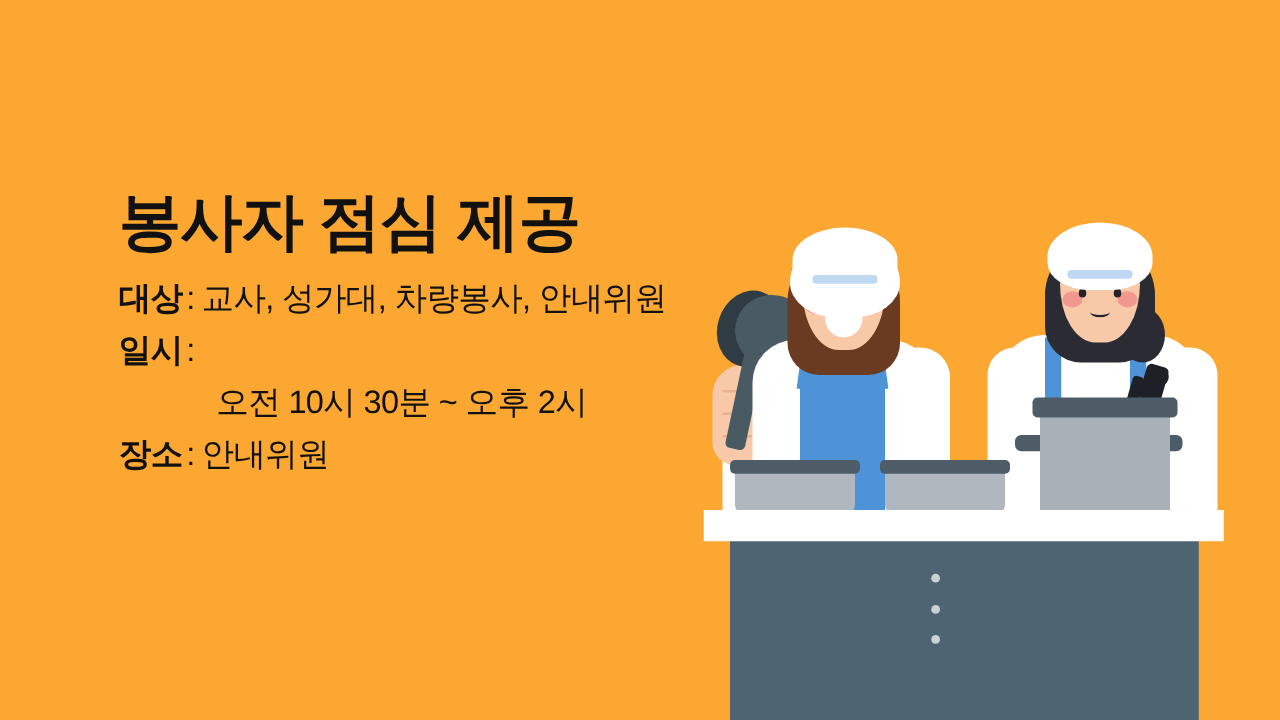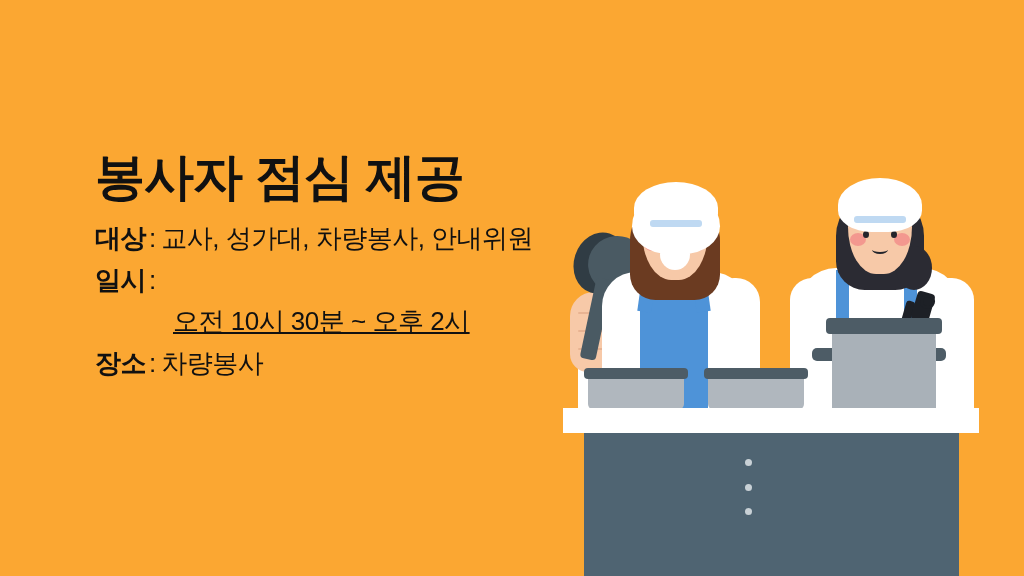--- a/index.html
+++ b/index.html
@@ -37,21 +37,20 @@
     display:flex;
     align-items:baseline;
     font-size:26px;
     color:#111111;
     line-height:1.45;
     margin-bottom:4px;
     white-space:nowrap;
   }
   .info-line.indent{
     padding-left:78px;
-    text-decoration:underline;
   }
   .info-label{
     font-weight:900;
     letter-spacing:-0.5px;
   }
   .info-sep{
     font-weight:500;
     padding:0 5px 0 3px;
   }
   .info-value{
@@ -169,21 +168,21 @@
       <span class="info-sep">:</span>
     </div>
 
     <div class="info-line indent">
       <span class="info-value">오전 10시 30분 ~ 오후 2시</span>
     </div>
 
     <div class="info-line">
       <span class="info-label">장소</span>
       <span class="info-sep">:</span>
-      <span class="info-value">차량봉사</span>
+      <span class="info-value">안내위원</span>
     </div>
   </div>
 
   <div class="illustration">
 
     <div class="ill-layer arm" style="left:38px;top:300px;width:44px;height:120px;border-radius:22px 22px 0 0;background:#FFFFFF;"></div>
     <div class="ill-layer hand" style="left:30px;top:292px;width:52px;height:80px;border-radius:24px 22px 18px 18px;background:#F7C9A8;"></div>
     <div class="ill-layer" style="left:38px;top:312px;width:38px;height:2px;background:#E8B392;border-radius:2px;"></div>
     <div class="ill-layer" style="left:38px;top:330px;width:38px;height:2px;background:#E8B392;border-radius:2px;"></div>
     <div class="ill-layer" style="left:38px;top:348px;width:34px;height:2px;background:#E8B392;border-radius:2px;"></div>

